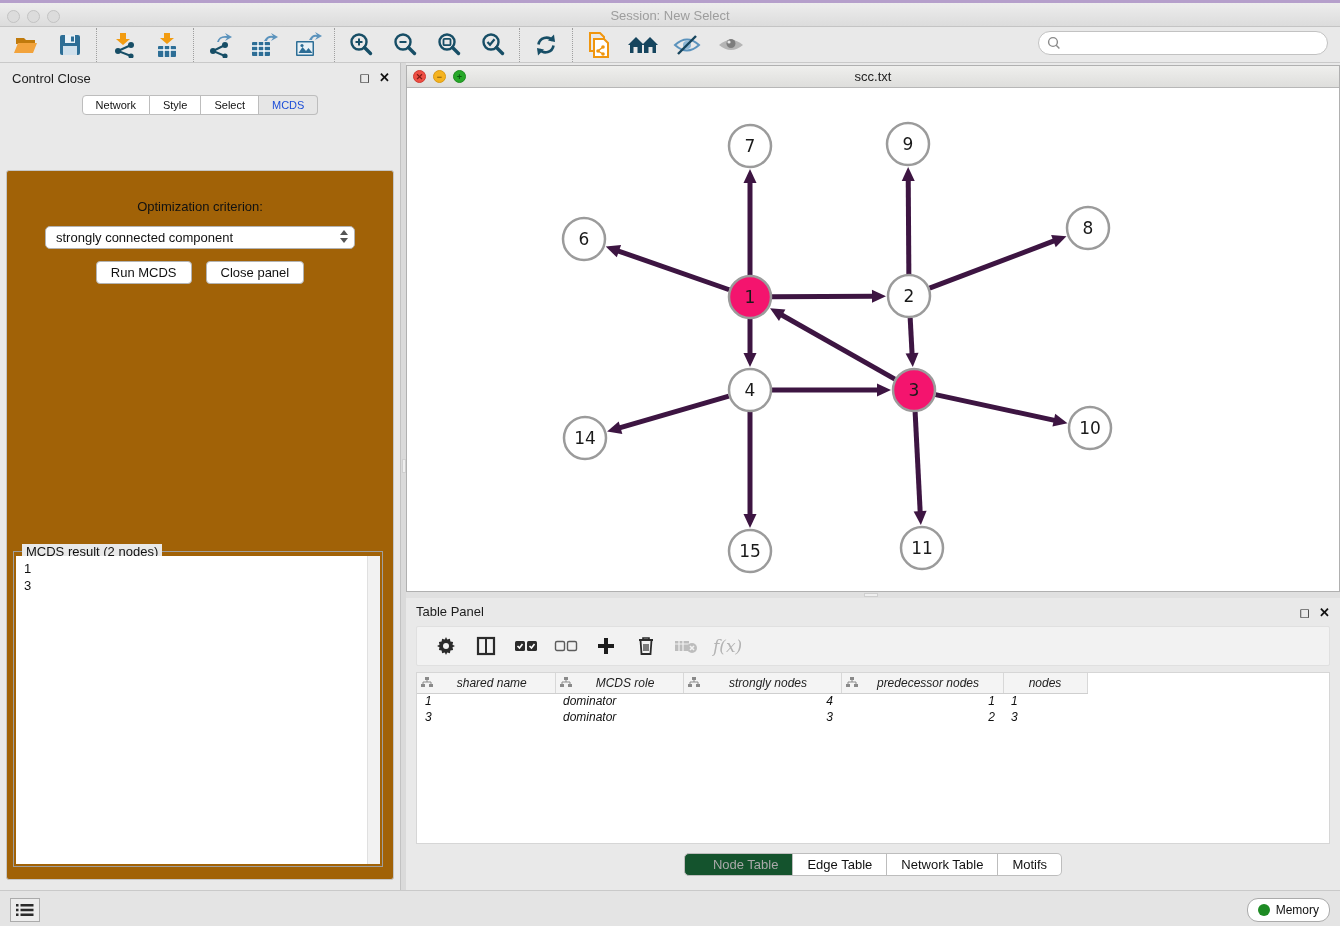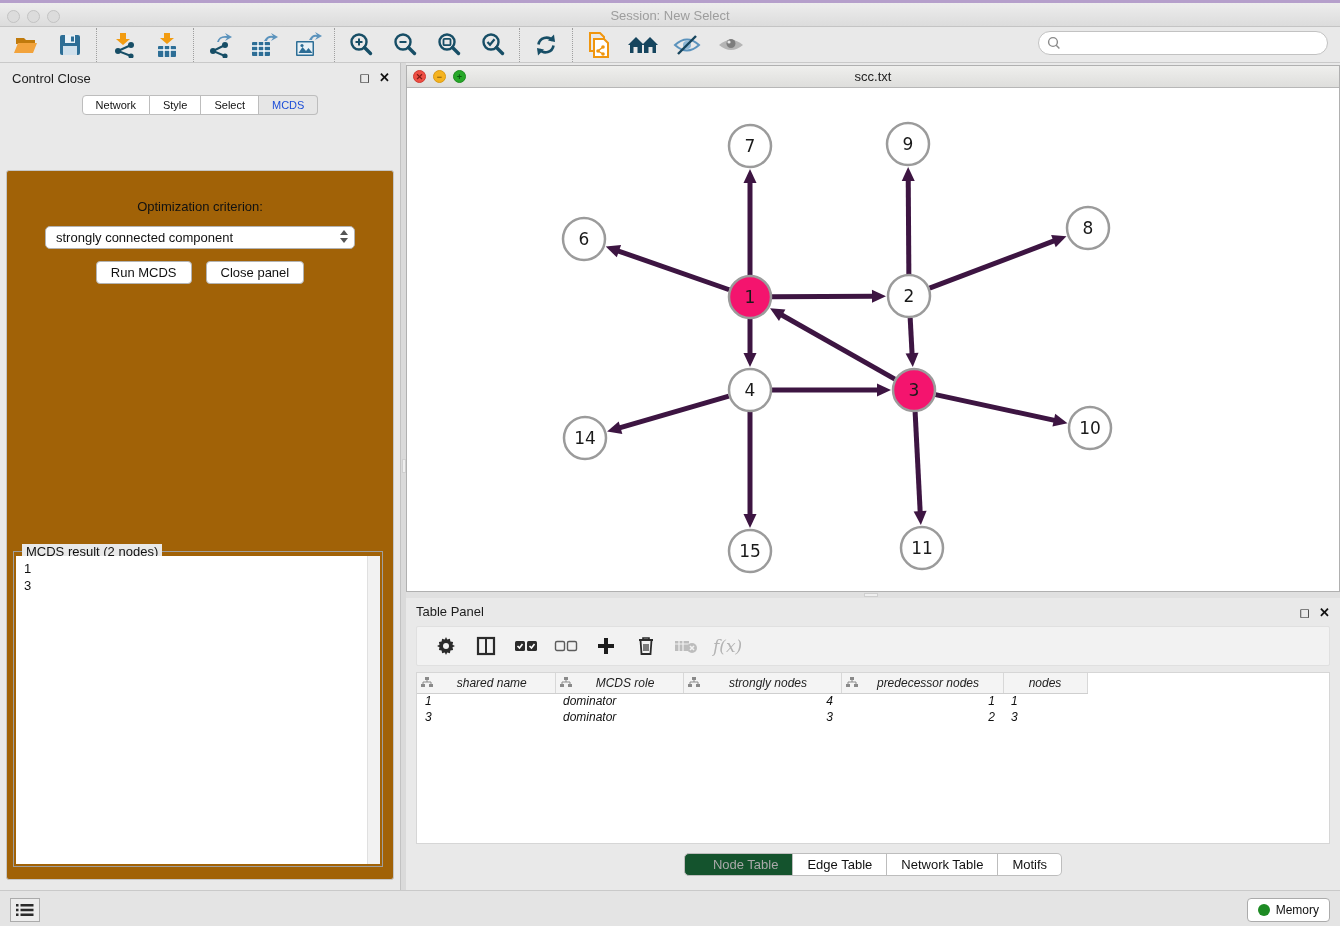--- a/index.html
+++ b/index.html
@@ -93,21 +93,21 @@
   .btab { font-size:13px; padding:3px 14px; background:#fff; border:1px solid #bdbdbd; border-left:none; color:#111; }
   .btab:first-child { border-left:1px solid #bdbdbd; border-radius:5px 0 0 5px; }
   .btab:last-child { border-radius:0 5px 5px 0; }
   .btab.selected { background:#14532d; color:#a9a9a9;padding-left:28px; }
 
   
   .statusbar { position:absolute; left:0; top:890px; width:1340px; height:36px; background:#e4e4e4; border-top:1px solid #c9c9c9; }
   .list-btn { position:absolute; left:10px; top:7px; width:30px; height:24px; background:#ededed;
               border:1px solid #ababab; display:flex; align-items:center; justify-content:center; }
   .memory-btn { position:absolute; right:10px; top:7px; height:24px; background:#fff; border:1px solid #ababab;
-                border-radius:4px; display:flex; align-items:center; gap:6px; padding:0 10px; font-size:12px; color:#111; }
+                border-radius:11px; display:flex; align-items:center; gap:6px; padding:0 10px; font-size:12px; color:#111; }
   .memory-dot { width:12px; height:12px; border-radius:50%; background:#1e8b24; }
 
   .icon-tree { display:inline-block; }
 </style>
 </head>
 <body>
 
 <div id="app">
 
   <div class="accent"></div>

